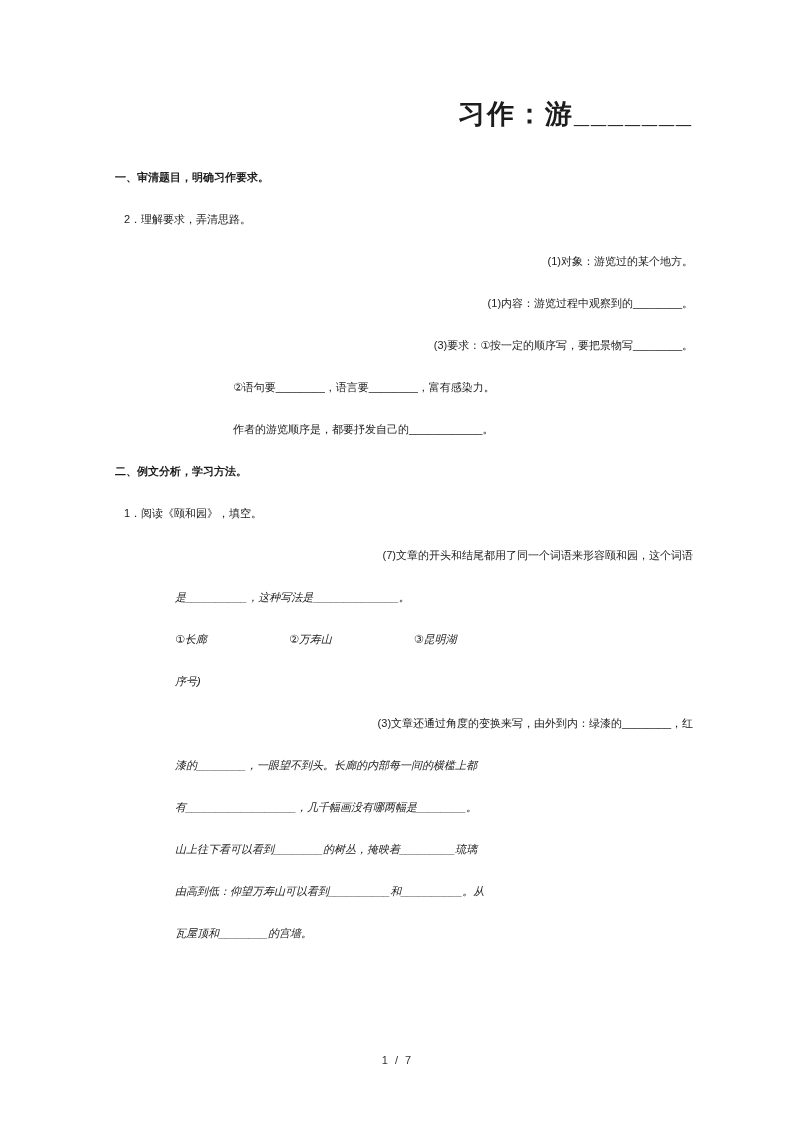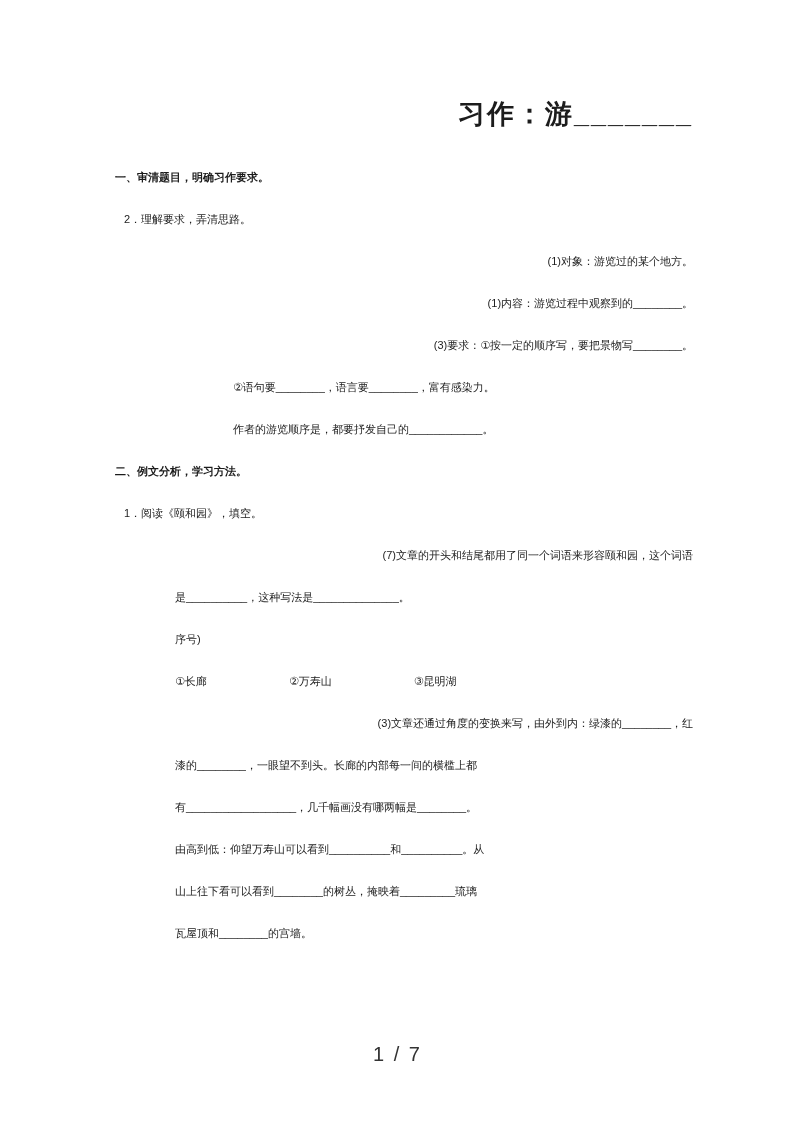--- a/index.html
+++ b/index.html
@@ -28,33 +28,33 @@
   }
   .line {
     font-size: 11px;
     line-height: 42px;
     height: 42px;
     white-space: nowrap;
   }
   .bold { font-weight: bold; }
   .i1 { padding-left: 9px; }    
   .i2 { padding-left: 30px; text-align: right; }   
-  .i3 { padding-left: 60px; }   
+  .i3 { padding-left: 60px; font-style: italic; }   
   .i4 { padding-left: 118px; }  
   .options {
     display: flex;
     gap: 82px;
   }
   .footer {
     position: absolute;
     left: 0;
     bottom: 56px;
     width: 100%;
     text-align: center;
-    font-size: 20px;
+    font-size: 11px;
     color: #333333;
   }
   .footer span { padding: 0 2px; }
 </style>
 </head>
 <body>
 
 <div class="page">
 
   <h1 class="title">习作：游_______</h1>
@@ -64,31 +64,31 @@
   <div class="line i2">(1)对象：游览过的某个地方。</div>
   <div class="line i2">(1)内容：游览过程中观察到的________。</div>
   <div class="line i2">(3)要求：①按一定的顺序写，要把景物写________。</div>
   <div class="line i4">②语句要________，语言要________，富有感染力。</div>
   <div class="line i4">作者的游览顺序是，都要抒发自己的____________。</div>
 
   <div class="line bold">二、例文分析，学习方法。</div>
   <div class="line i1">1．阅读《颐和园》，填空。</div>
   <div class="line i2">(7)文章的开头和结尾都用了同一个词语来形容颐和园，这个词语</div>
   <div class="line i3">是__________，这种写法是______________。</div>
-  <div class="line i3">序号)</div>
   <div class="line i3 options">
     <span>①长廊</span>
     <span>②万寿山</span>
     <span>③昆明湖</span>
   </div>
+  <div class="line i3">序号)</div>
   <div class="line i2">(3)文章还通过角度的变换来写，由外到内：绿漆的________，红</div>
   <div class="line i3">漆的________，一眼望不到头。长廊的内部每一间的横槛上都</div>
   <div class="line i3">有__________________，几千幅画没有哪两幅是________。</div>
+  <div class="line i3">山上往下看可以看到________的树丛，掩映着_________琉璃</div>
   <div class="line i3">由高到低：仰望万寿山可以看到__________和__________。从</div>
-  <div class="line i3">山上往下看可以看到________的树丛，掩映着_________琉璃</div>
   <div class="line i3">瓦屋顶和________的宫墙。</div>
 
   <div class="footer">
     <span>1</span>
     <span>/</span>
     <span>7</span>
   </div>
 
 </div>
 

